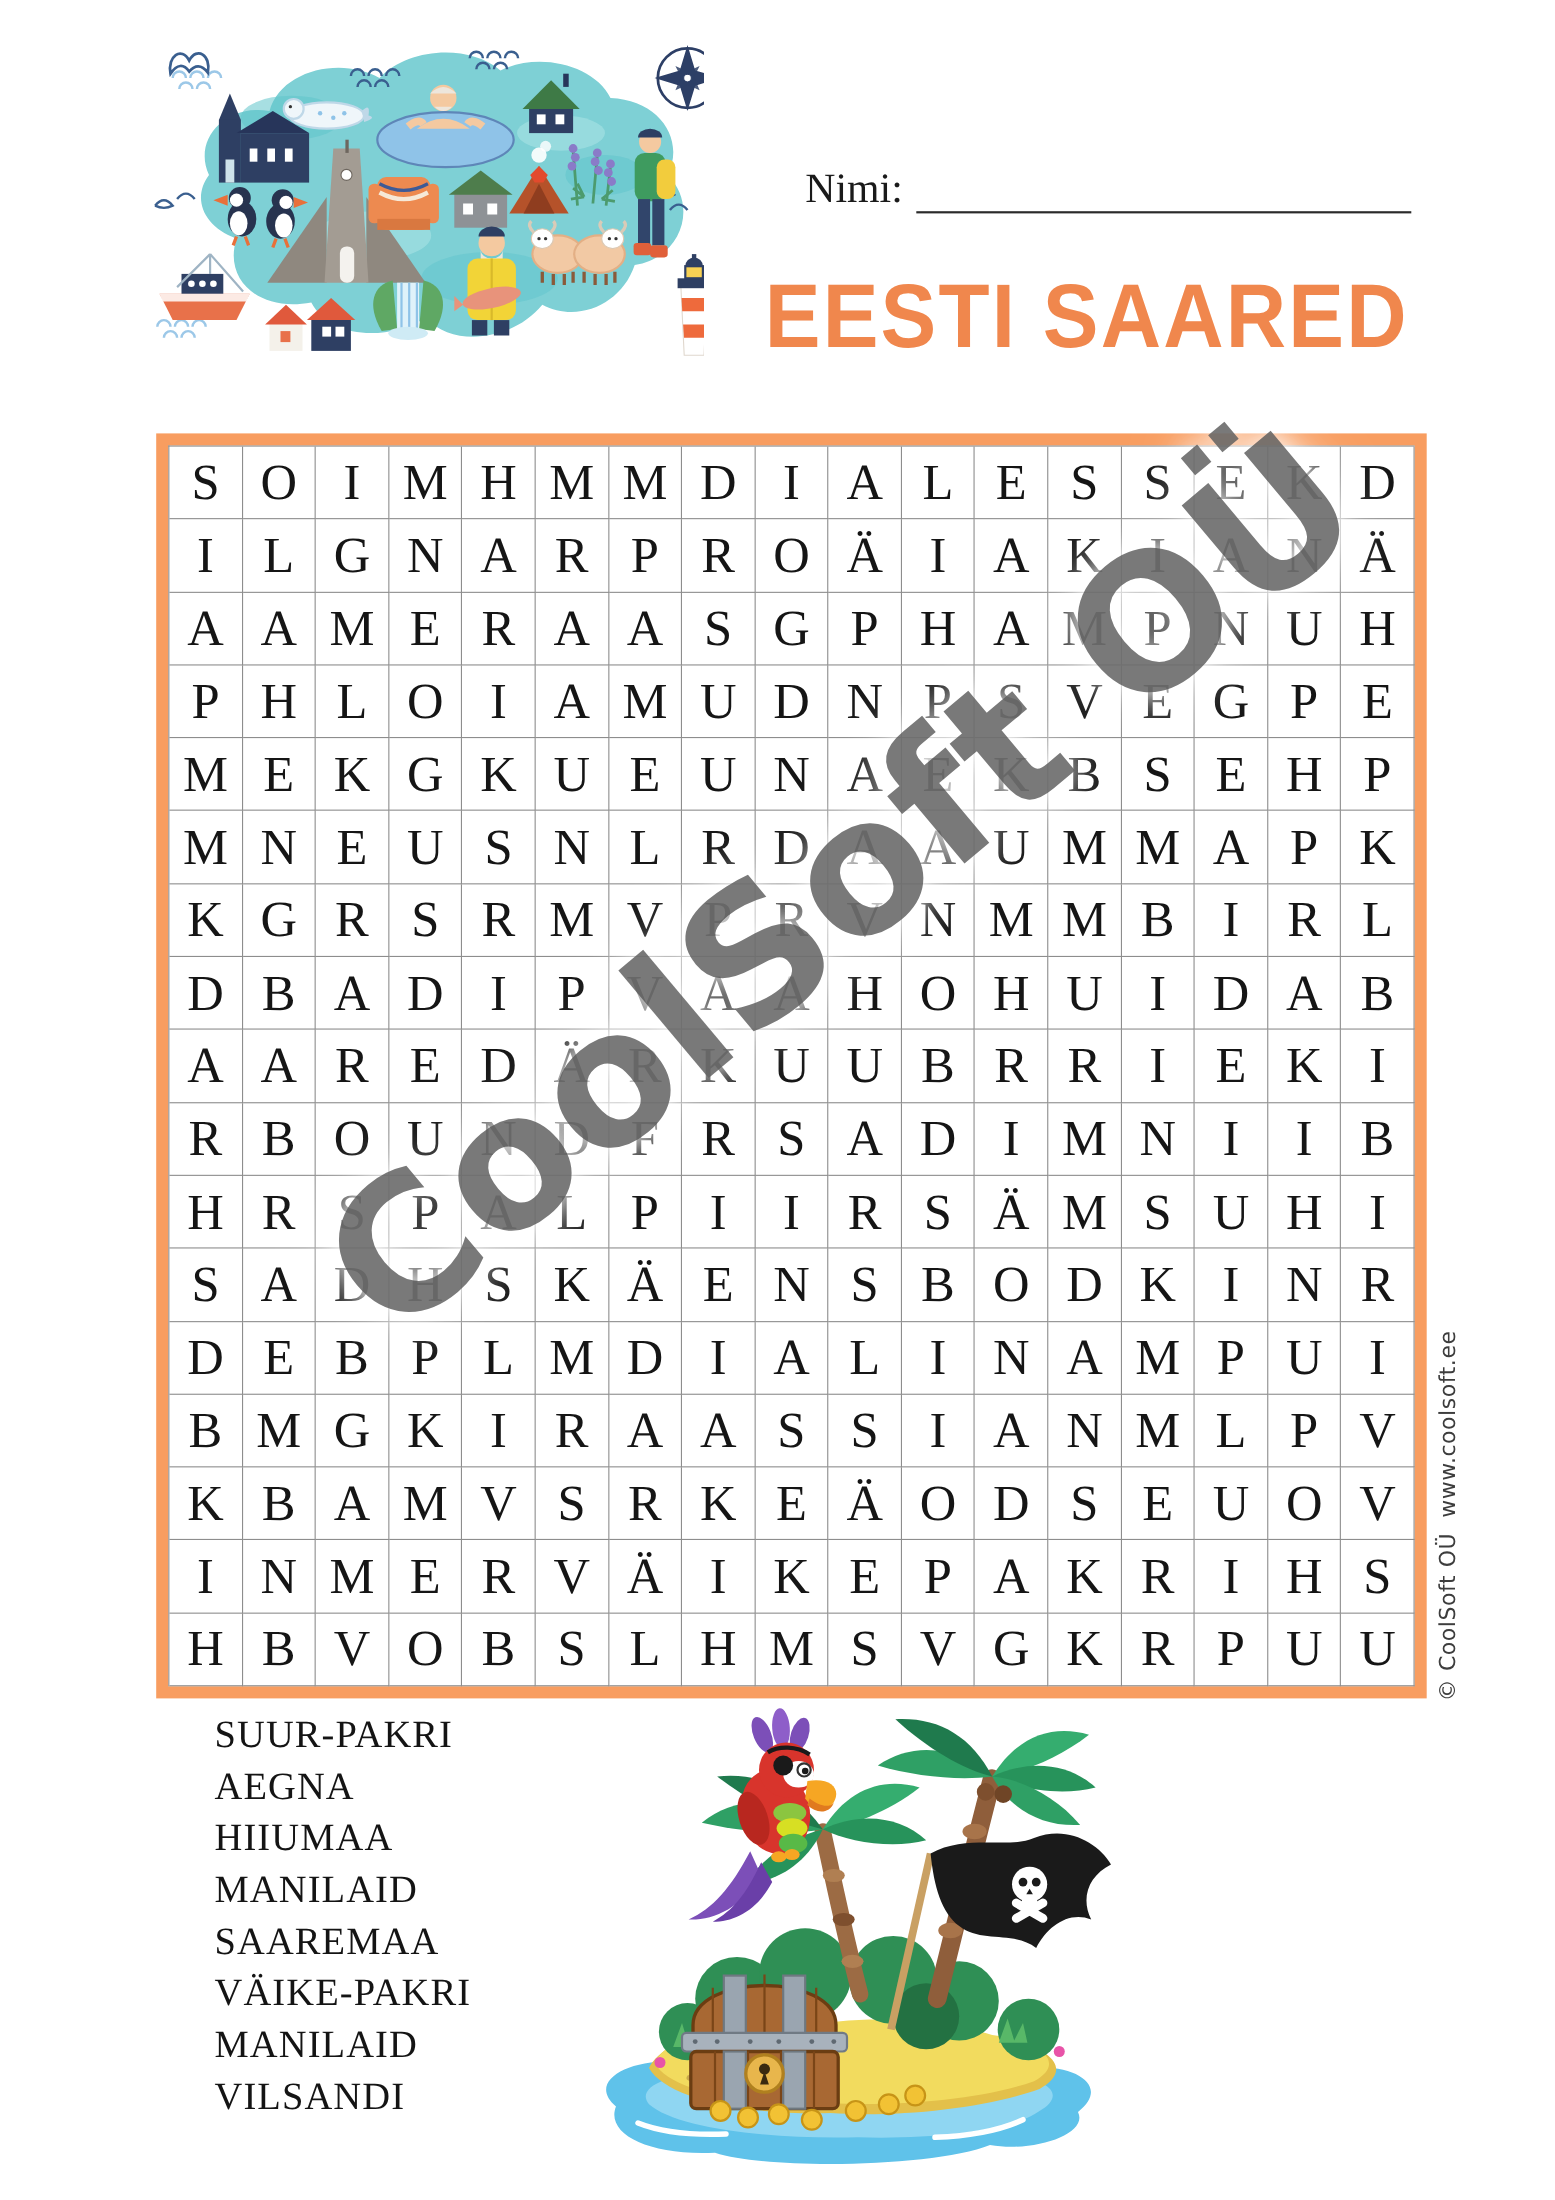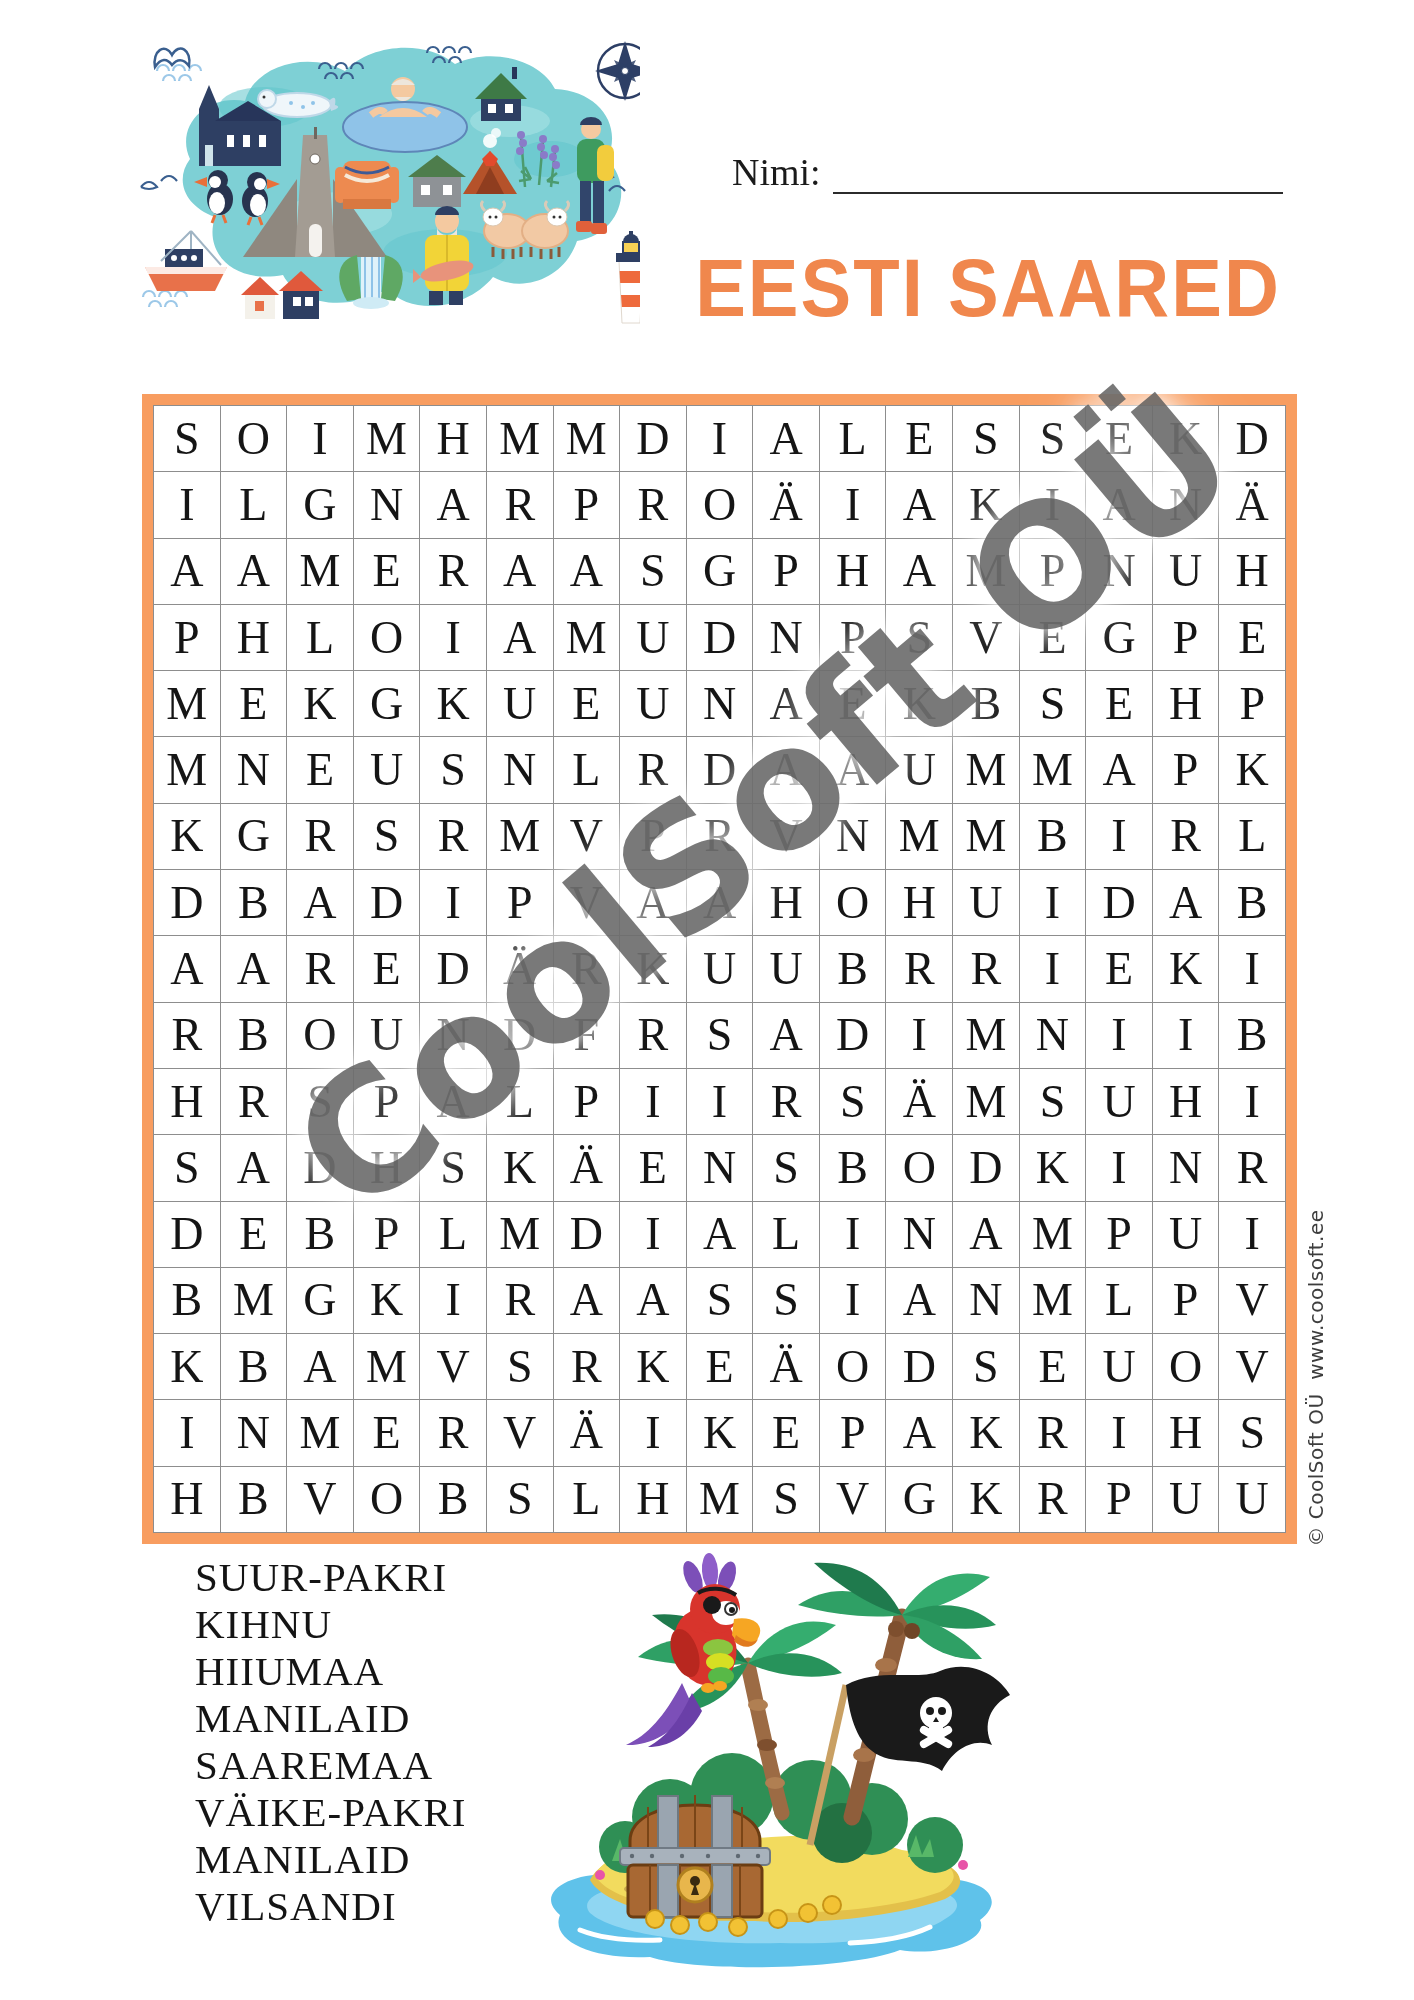--- a/index.html
+++ b/index.html
@@ -32,21 +32,21 @@
              text-shadow:0 0 22px rgba(255,255,255,.95),0 0 40px rgba(255,255,255,.8),0 0 60px rgba(255,255,255,.6);
              pointer-events:none;z-index:6;white-space:nowrap;}
 
   
   .copyright{position:absolute;left:1316px;top:1378px;transform:translate(-50%,-50%) rotate(-90deg);
              font-family:"DejaVu Sans",sans-serif;font-size:20px;color:#3d3d3d;
              white-space:pre;letter-spacing:.5px;}
 
   
   .word-list{position:absolute;list-style:none;margin:0;padding:0;
-             font-size:41px;color:#141414;letter-spacing:1px;}
+             font-size:35px;color:#141414;letter-spacing:1px;}
   .word-list li{margin-bottom:13px;line-height:34px;}
   .wl-left{left:195px;top:1560px;}
   .wl-right{left:993px;top:1548px;}
 
   .pirate-illu{position:absolute;left:520px;top:1545px;width:500px;height:430px;}
 </style>
 </head>
 <body>
 
 <div class="page">
@@ -576,21 +576,21 @@
         <div class="cell">U</div>
       </div>
   </div>
 
   <div class="watermark">CoolSoft OÜ</div>
 
   <div class="copyright">© CoolSoft OÜ  www.coolsoft.ee</div>
 
   <ul class="word-list wl-left">
       <li>SUUR-PAKRI</li>
-      <li>KIHNU</li>
+      <li>AEGNA</li>
       <li>HIIUMAA</li>
       <li>MANILAID</li>
       <li>SAAREMAA</li>
       <li>VÄIKE-PAKRI</li>
       <li>MANILAID</li>
       <li>VILSANDI</li>
     </ul>
 
   <svg class="pirate-illu" viewBox="0 0 500 430">
 

